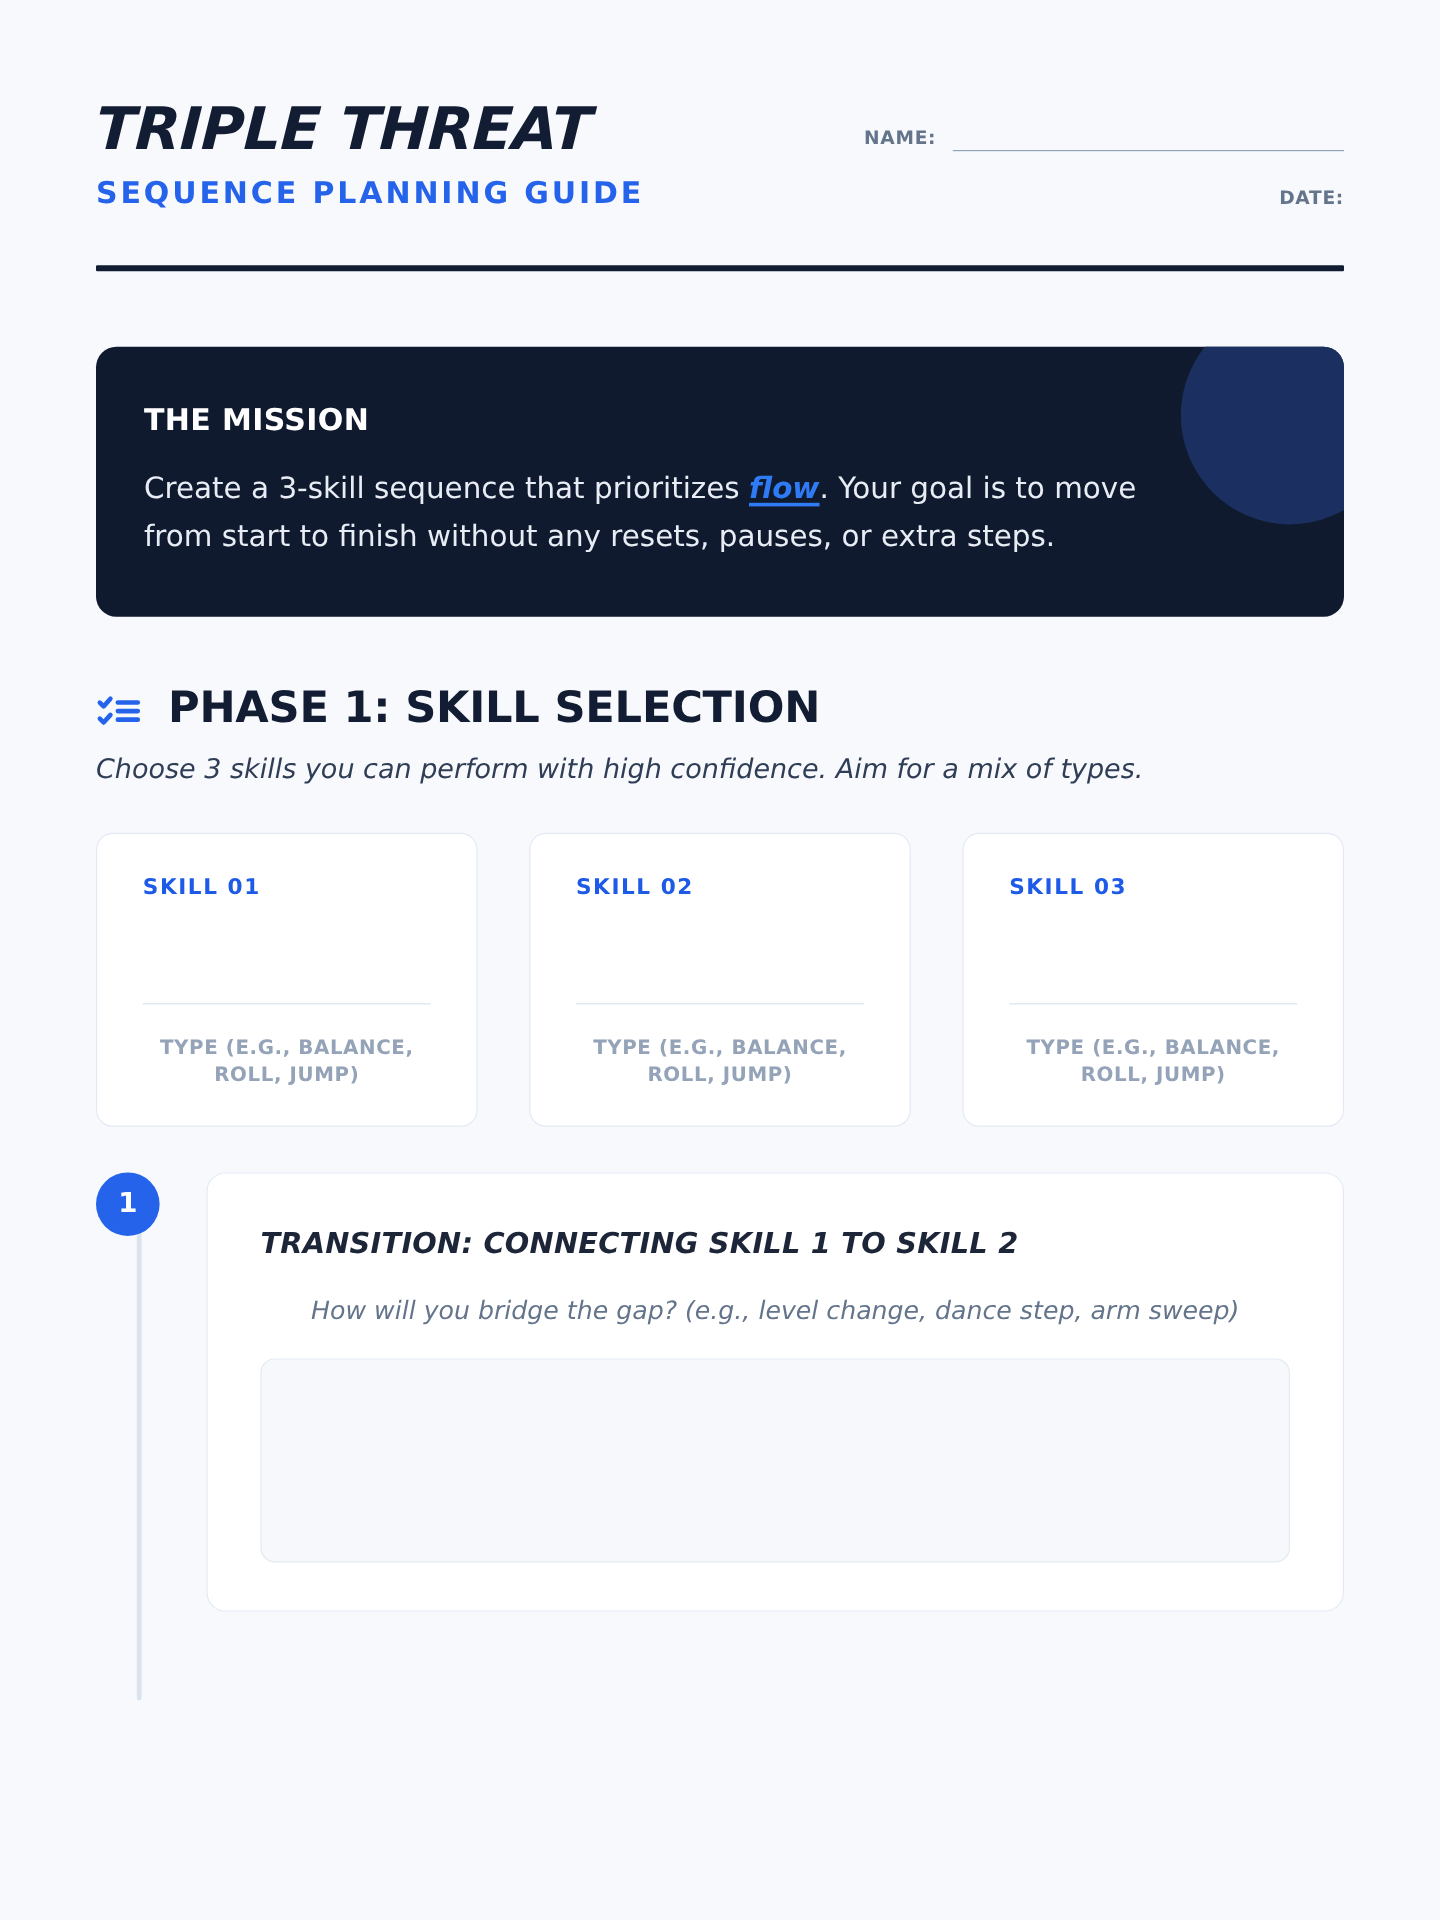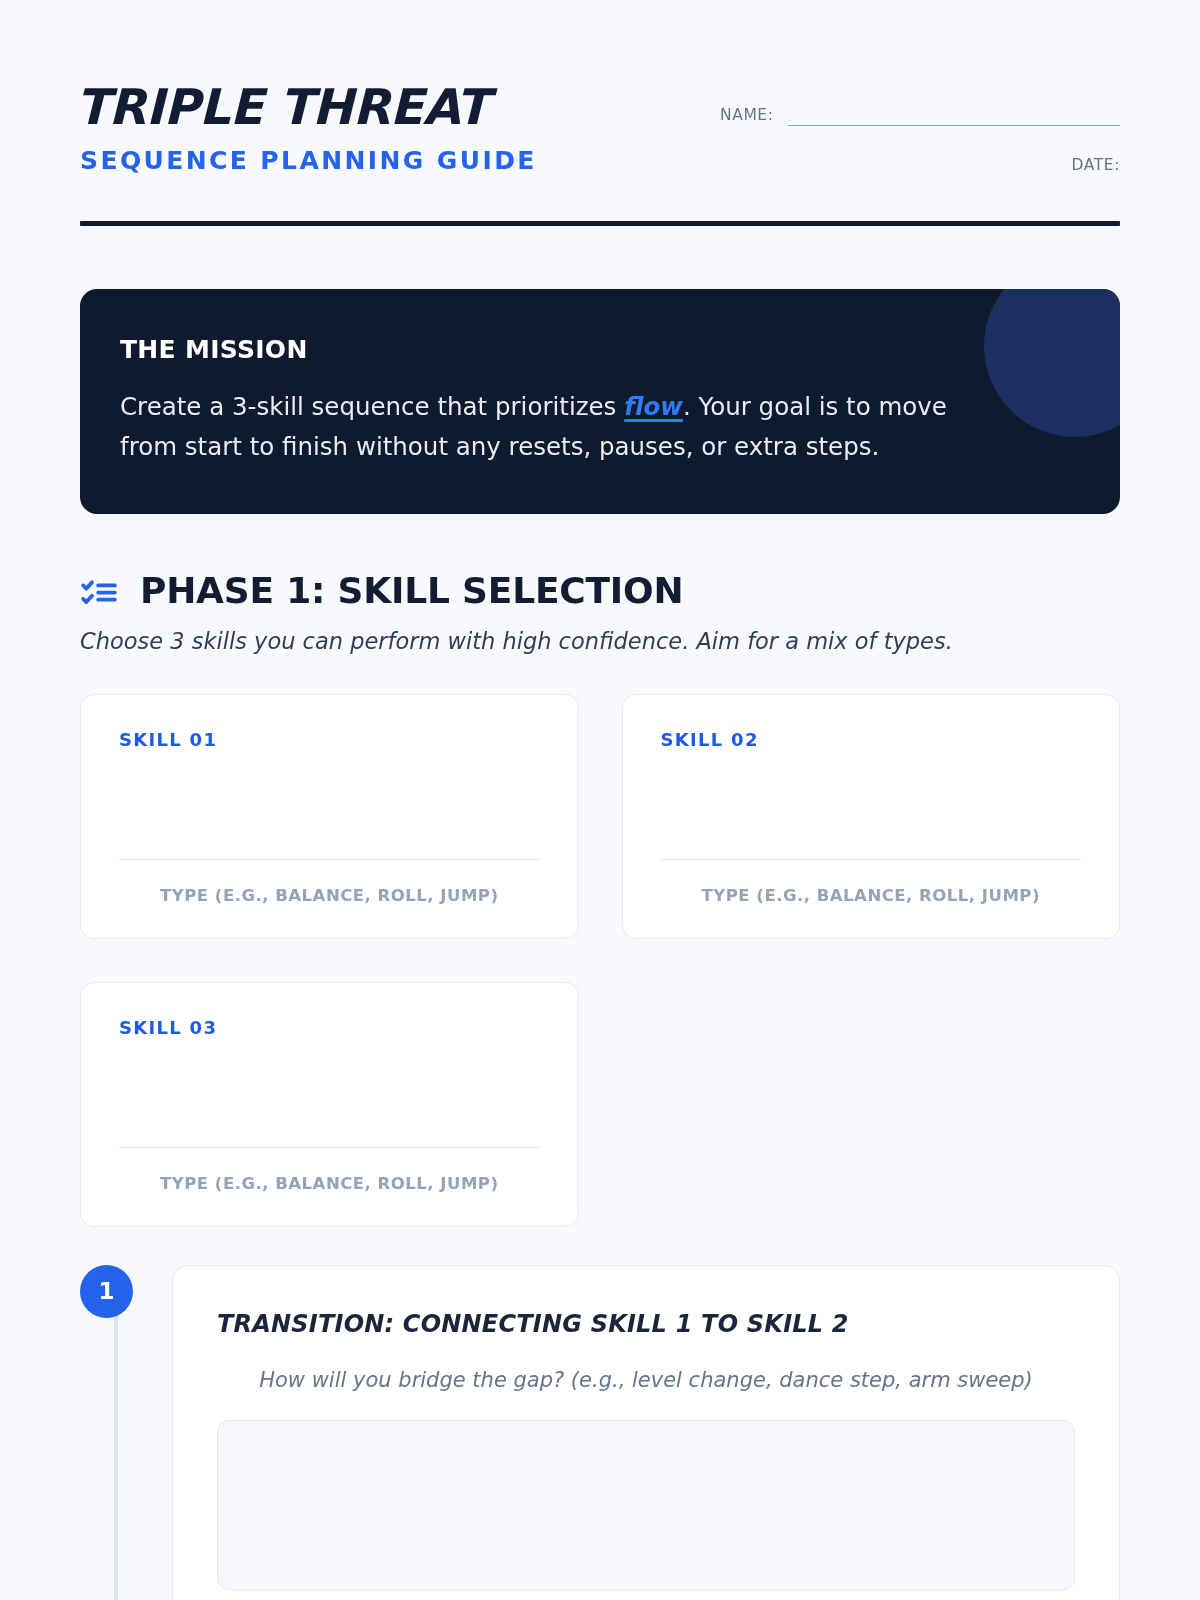--- a/index.html
+++ b/index.html
@@ -58,21 +58,21 @@
   .meta-row {
     display: flex;
     align-items: flex-end;
     margin-bottom: 30px;
   }
   .meta-row:last-child { margin-bottom: 0; flex-direction: column; }
 
   .meta-label {
     font-family: "DejaVu Sans", sans-serif;
     font-size: 15.5px;
-    font-weight: 400;
+    font-weight: 700;
     letter-spacing: 0.6px;
     color: #64748b;
     white-space: nowrap;
     padding-bottom: 2px;
   }
 
   .meta-line {
     flex: 1;
     margin-left: 14px;
     border-bottom: 1.6px solid #94a3b8;
@@ -163,21 +163,21 @@
     font-family: "DejaVu Sans", sans-serif;
     font-style: italic;
     font-size: 22.5px;
     color: #2f3d56;
     line-height: 1.4;
   }
 
   
   .skills {
     display: grid;
-    grid-template-columns: repeat(2, 1fr);
+    grid-template-columns: repeat(3, 1fr);
     gap: 43px;
     margin-top: 36px;
   }
 
   .skill-card {
     background: #ffffff;
     border: 1.5px solid #e4eaf3;
     border-radius: 14px;
     padding: 34px 38px 30px 38px;
     height: 245px;

